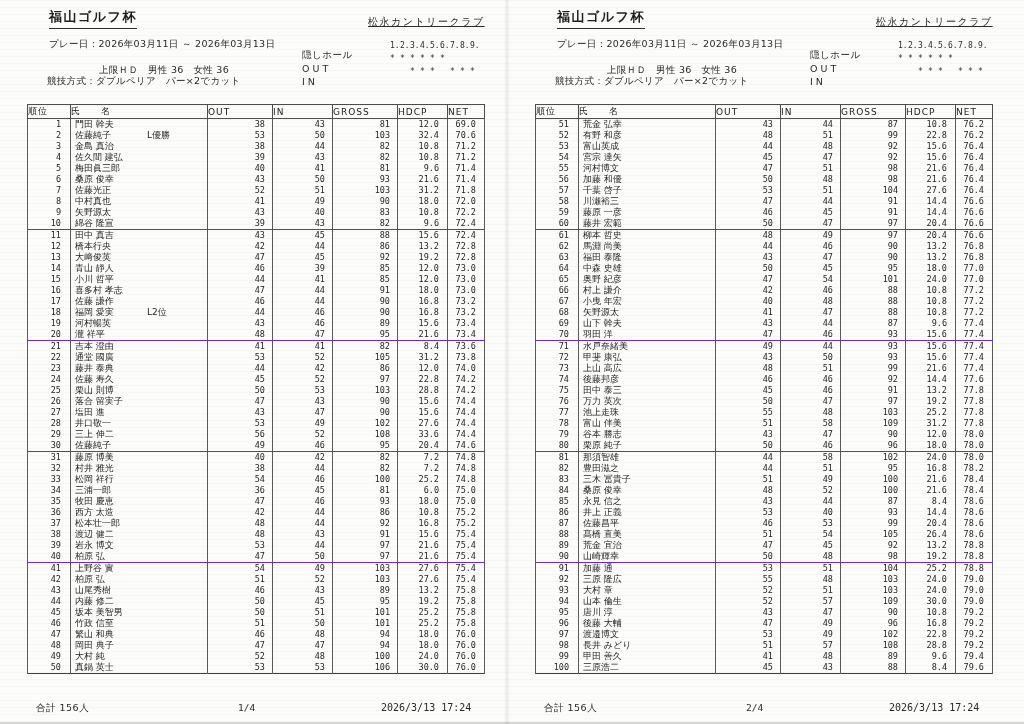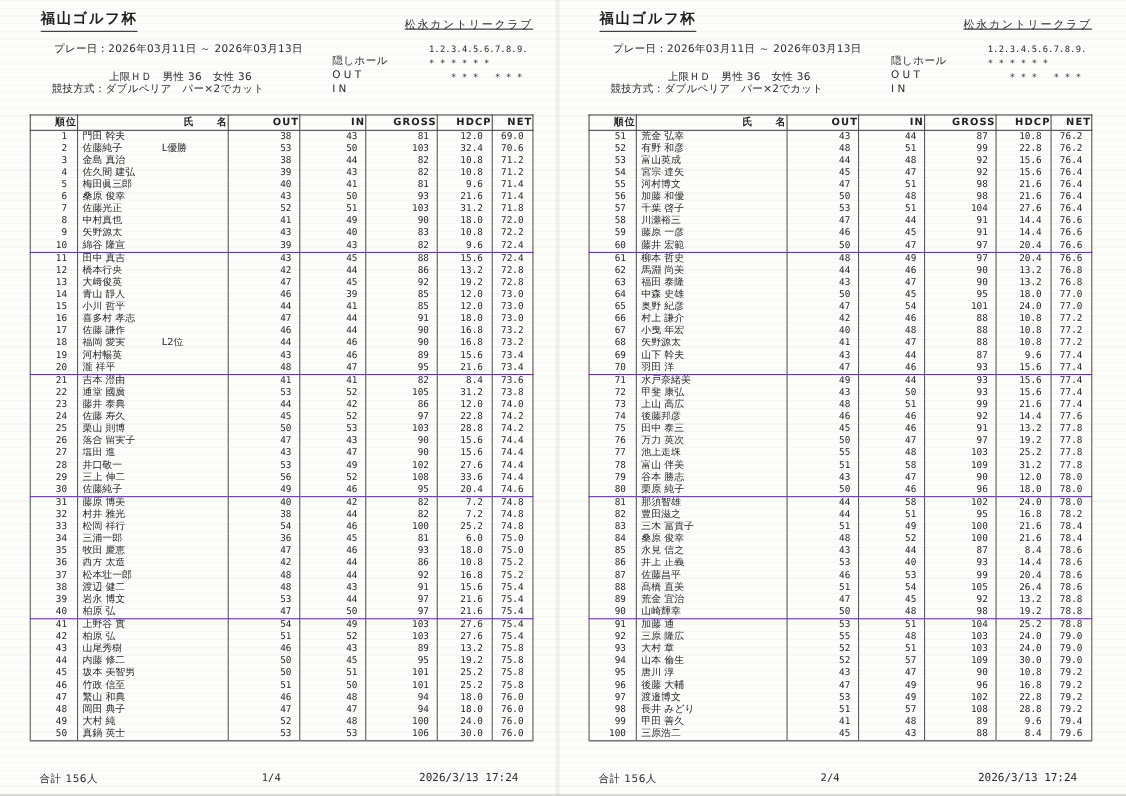--- a/index.html
+++ b/index.html
@@ -13,21 +13,21 @@
     background:repeating-linear-gradient(180deg,rgba(110,110,110,0.045) 0 1px,transparent 1px 7px);
   }
   .seam{position:absolute;left:504px;top:0;width:6px;height:724px;
     background:linear-gradient(90deg,transparent,rgba(0,0,0,0.07),transparent);}
   .bottom-edge{position:absolute;left:0;bottom:0;width:1024px;height:2px;background:rgba(0,0,0,0.14);}
 
   .page{position:absolute;top:0;width:507px;height:724px;}
   .p0{left:0;} .p1{left:508px;}
 
   .title{
-    position:absolute;left:37px;top:8px;
+    position:absolute;left:49px;top:8px;
     font-size:13px;font-weight:bold;letter-spacing:1.5px;
     border-bottom:1.5px solid #2e2e2e;padding-bottom:2px;color:#1f1f1f;
   }
   .club{position:absolute;left:368px;top:15px;font-size:10px;letter-spacing:1.5px;text-decoration:underline;}
   .info1{position:absolute;left:49px;top:38px;font-size:9.5px;letter-spacing:0.3px;}
   .info2{position:absolute;left:47px;top:51px;font-size:9.5px;letter-spacing:0.3px;margin-top:24px;}
   .info3{position:absolute;left:99px;top:64px;font-size:9.5px;letter-spacing:0.3px;}
 
   .hidden-block{position:absolute;left:302px;top:38px;font-size:9.5px;}
   .hidden-row{display:flex;height:13px;align-items:center;}
@@ -35,22 +35,22 @@
   .hidden-label.sp{letter-spacing:3px;}
   .hole-cell{display:inline-block;width:10px;font-size:8px;
     font-family:"DejaVu Sans Mono",monospace;text-align:left;}
 
   table.results{
     position:absolute;left:27px;top:104px;width:457px;
     border-collapse:collapse;table-layout:fixed;
     border:1px solid #3f3f3f;
   }
   .results th{
-    font-size:9px;font-weight:bold;height:13px;padding:0;
-    border:1px solid #4d4d4d;text-align:right;letter-spacing:1px;color:#222;
+    font-size:9px;font-weight:normal;height:13px;padding:0;
+    border:1px solid #4d4d4d;text-align:left;letter-spacing:1px;color:#222;
   }
   .results td{
     font-size:9px;height:11px;line-height:11px;padding:0;
     border-left:1px solid #5a5a5a;border-right:1px solid #5a5a5a;
     white-space:nowrap;overflow:hidden;color:#262626;
   }
   .results tr.group-end td{border-bottom:1px solid #6d28d9;}
   td.rank{text-align:right;padding-right:9px;font-family:"DejaVu Sans Mono",monospace;font-size:8.5px;}
   td.name{position:relative;text-align:left;padding-left:4px;}
   td.name .annot{position:absolute;left:76px;top:0;}

